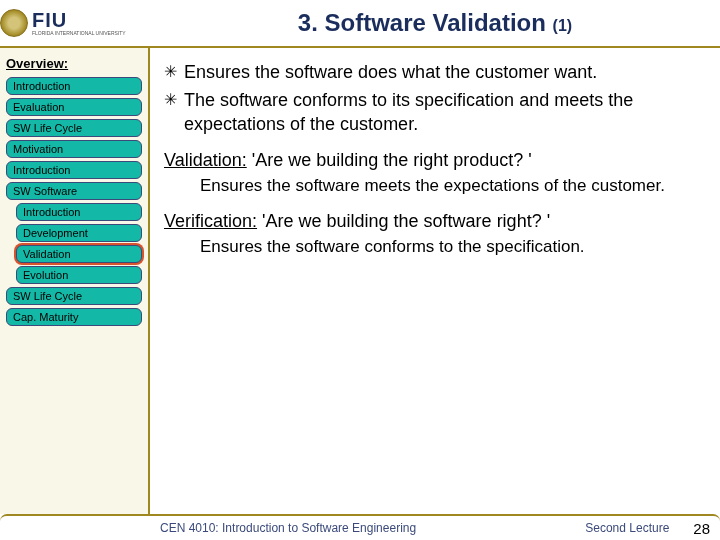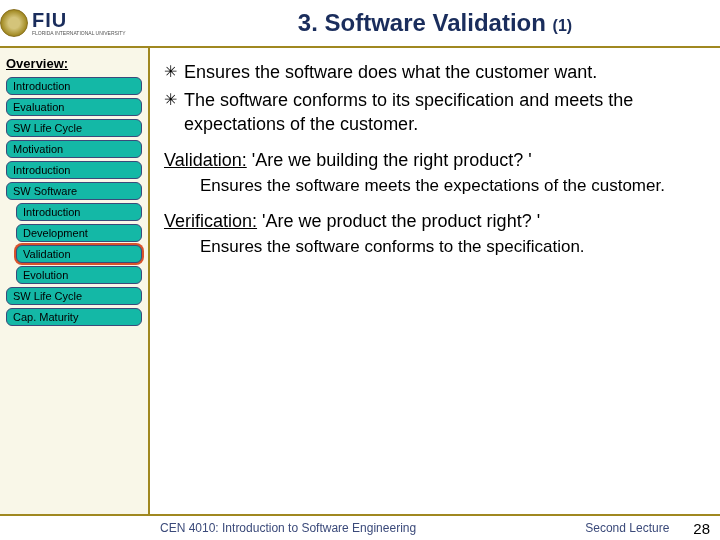--- a/index.html
+++ b/index.html
@@ -126,20 +126,21 @@
     bottom: 0;
     left: 0;
     right: 0;
     height: 26px;
     border-top: 2px solid #a08820;
     display: flex;
     align-items: center;
     padding: 0 10px;
     font-size: 12px;
     color: #3b4a7a;
+    border-radius: 7px;
   }
   .footer-left { flex: 1; padding-left: 150px; }
   .footer-right { margin-right: 24px; }
   .footer-page { font-size: 15px; color: #000; }
 </style>
 </head>
 <body>
 
 <div class="header">
   <div class="logo">
@@ -181,21 +182,21 @@
           <div class="bullet-text">Ensures the software does what the customer want.</div>
         </div>
         <div class="bullet-row">
           <div class="bullet">✳</div>
           <div class="bullet-text">The software conforms to its specification and meets the expectations of the customer.</div>
         </div>
       </div>
     <div id="sections">
         <div class="section-heading"><span class="term">Validation:</span><span> 'Are we building the right product? '</span></div>
         <div class="section-body">Ensures the software meets the expectations of the customer.</div>
-        <div class="section-heading"><span class="term">Verification:</span><span> 'Are we product the product right? '</span></div>
+        <div class="section-heading"><span class="term">Verification:</span><span> 'Are we building the software right? '</span></div>
         <div class="section-body">Ensures the software conforms to the specification.</div>
       </div>
   </div>
 </div>
 
 <div class="footer">
   <div class="footer-left">CEN 4010: Introduction to Software Engineering</div>
   <div class="footer-right">Second Lecture</div>
   <div class="footer-page">28</div>
 </div>

